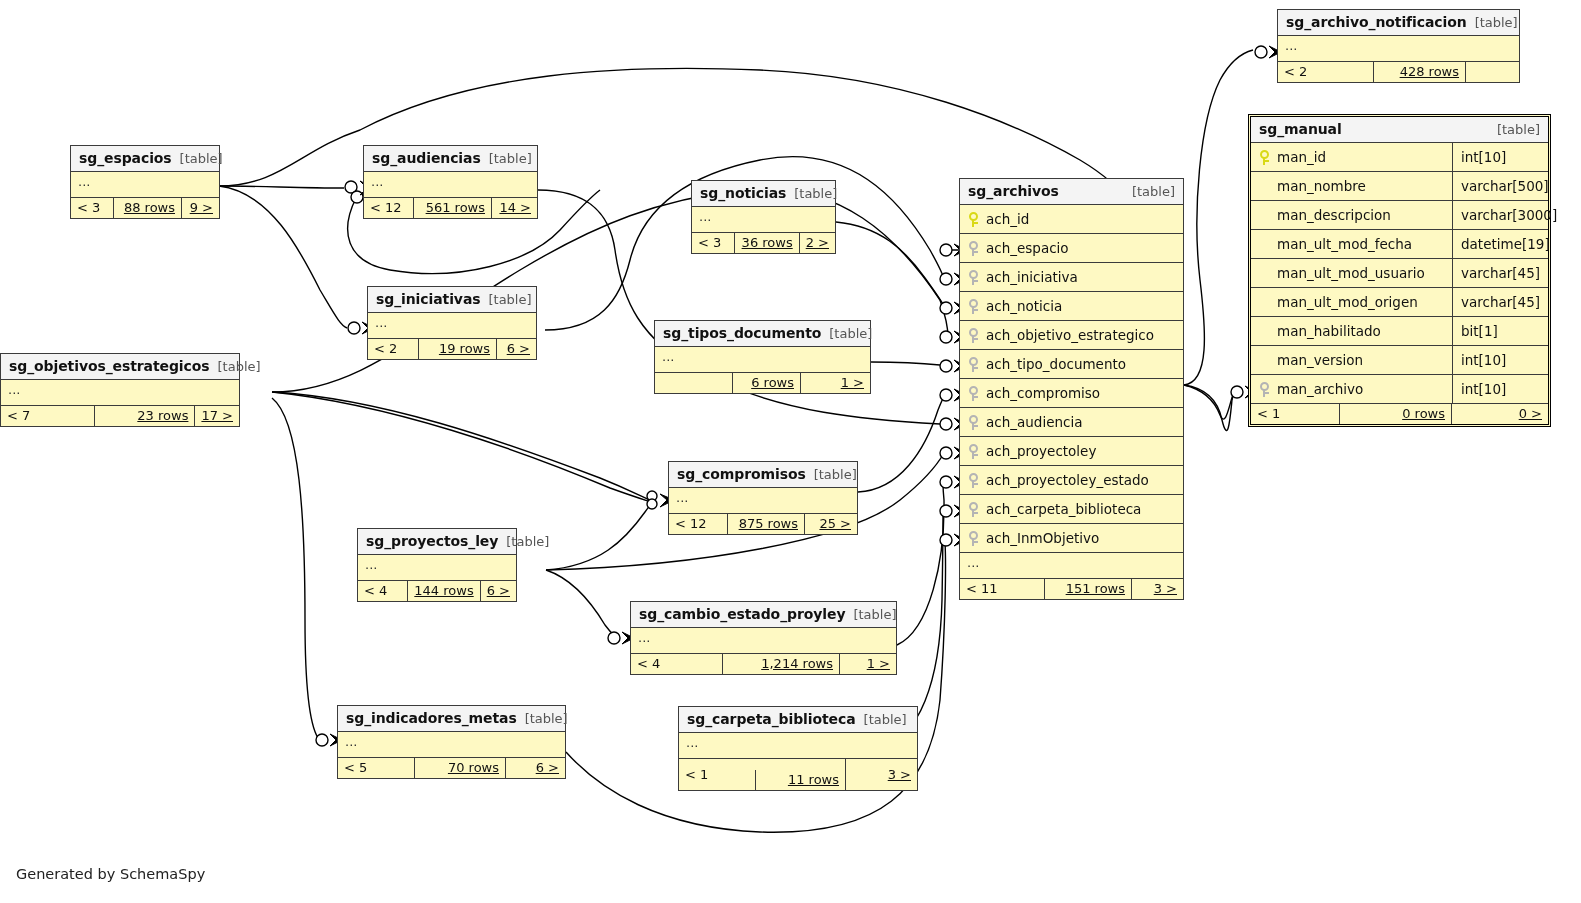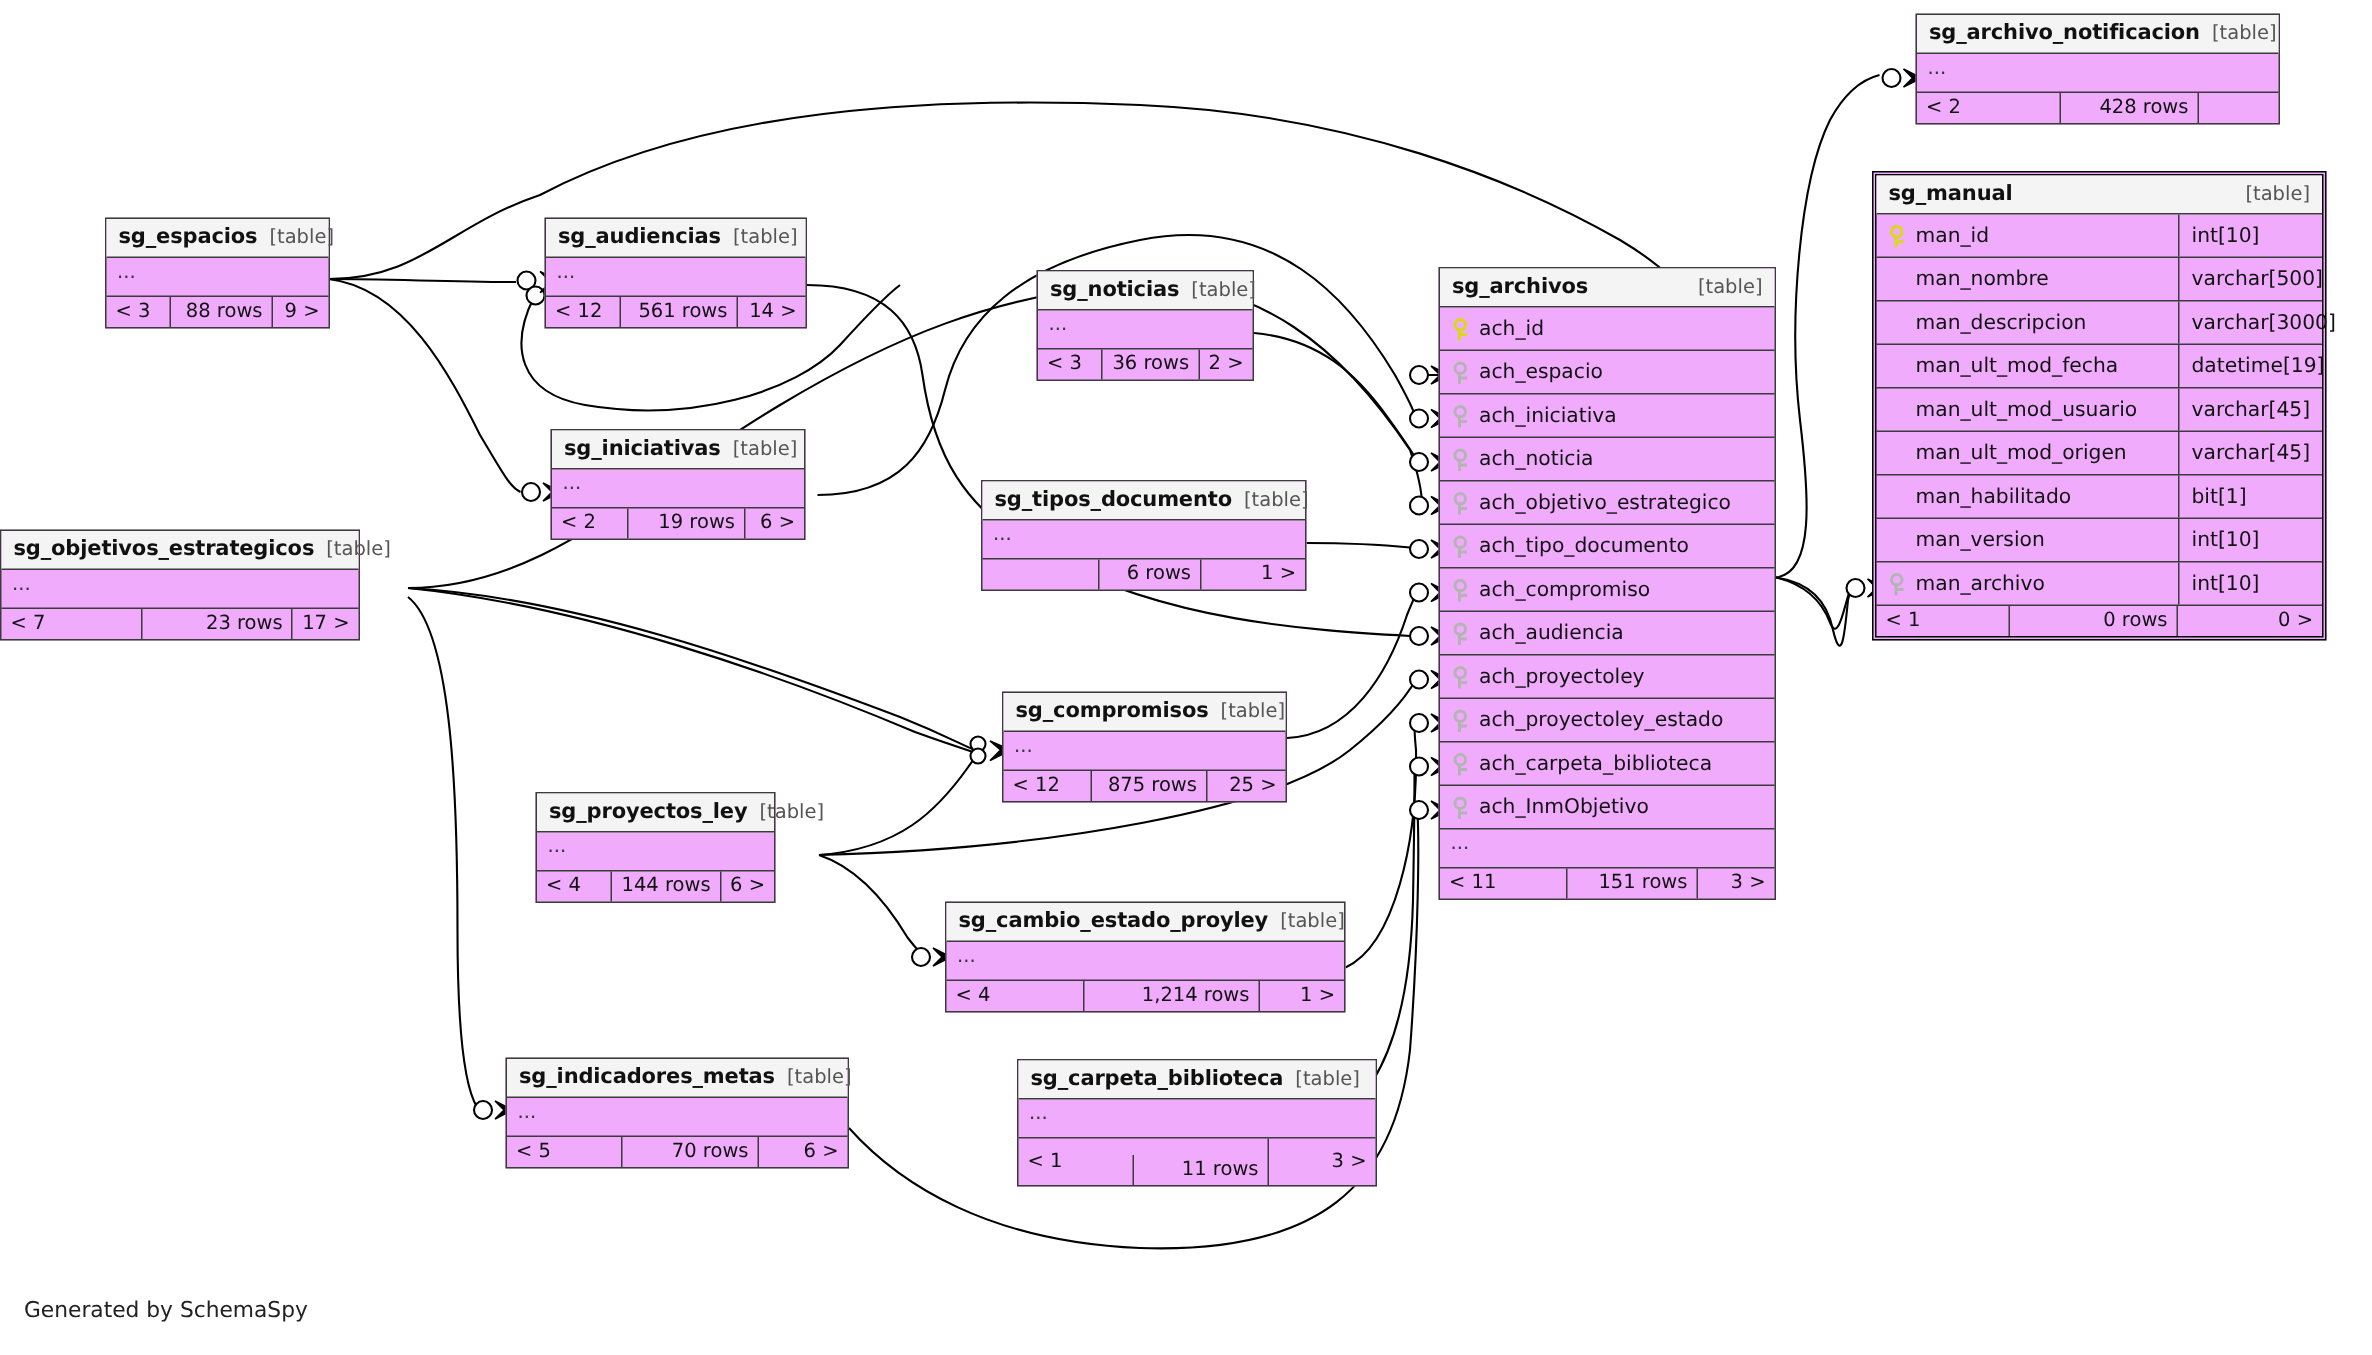--- a/index.html
+++ b/index.html
@@ -9,21 +9,21 @@
     width:1581px;height:903px;position:relative;overflow:hidden;
     -webkit-font-smoothing:antialiased;
   }
   #canvas{position:absolute;left:0;top:0;width:1581px;height:903px;}
   #edges{position:absolute;left:0;top:0;width:1581px;height:903px;z-index:1;}
   #edges path{fill:none;stroke:#000000;stroke-width:1.4;}
   #edges circle.con-o{fill:#ffffff;stroke:#000000;stroke-width:1.4;}
   #edges path.foot{fill:#000000;stroke:#000000;stroke-width:1;}
 
   .tbl{
-    position:absolute;z-index:5;background:#f0abfc;
+    position:absolute;z-index:5;background:#fef9c3;
     border:1px solid #3b3b3b;
     box-sizing:border-box;
     font-size:13.5px;color:#111111;
   }
   .tbl.focus{border:3px double #000000;border-width:3px;}
   .tbl .thead{
     background:#f4f4f4;border-bottom:1px solid #3b3b3b;
     padding:4px 8px 5px 8px;display:flex;align-items:baseline;
     white-space:nowrap;
   }
@@ -46,21 +46,21 @@
     box-sizing:border-box;font-size:13.5px;white-space:nowrap;
     display:flex;align-items:center;height:100%;text-align:center;
   }
   .tbl .foot{display:flex;font-size:13px;color:#111;}
   .tbl .foot .f{
     padding:2px 6px 3px 6px;box-sizing:border-box;white-space:nowrap;
     display:flex;align-items:center;
   }
   .tbl .foot .f.l{justify-content:flex-start;}
   .tbl .foot .f.r{justify-content:flex-end;}
-  .tbl .foot .f + .f{border-left:1px solid #3b3b3b;}
+  .tbl .foot .f + .f{border-left:1px solid #3b3b3b;text-decoration:underline;}
 
   .key{display:inline-block;width:9px;height:15px;position:relative;}
   .key i{position:absolute;left:0;top:0;width:9px;height:9px;border-radius:50%;box-sizing:border-box;border:2.5px solid currentColor;}
   .key b{position:absolute;left:3px;top:7px;width:2.6px;height:8px;background:currentColor;}
   .key u{position:absolute;left:5.5px;top:10px;width:3.5px;height:2.4px;background:currentColor;}
   .key.pk{color:#d9d916;}
   .key.fk{color:#b4b4b4;}
 
   #credit{
     position:absolute;left:16px;top:866px;font-size:14.5px;color:#222;z-index:6;

